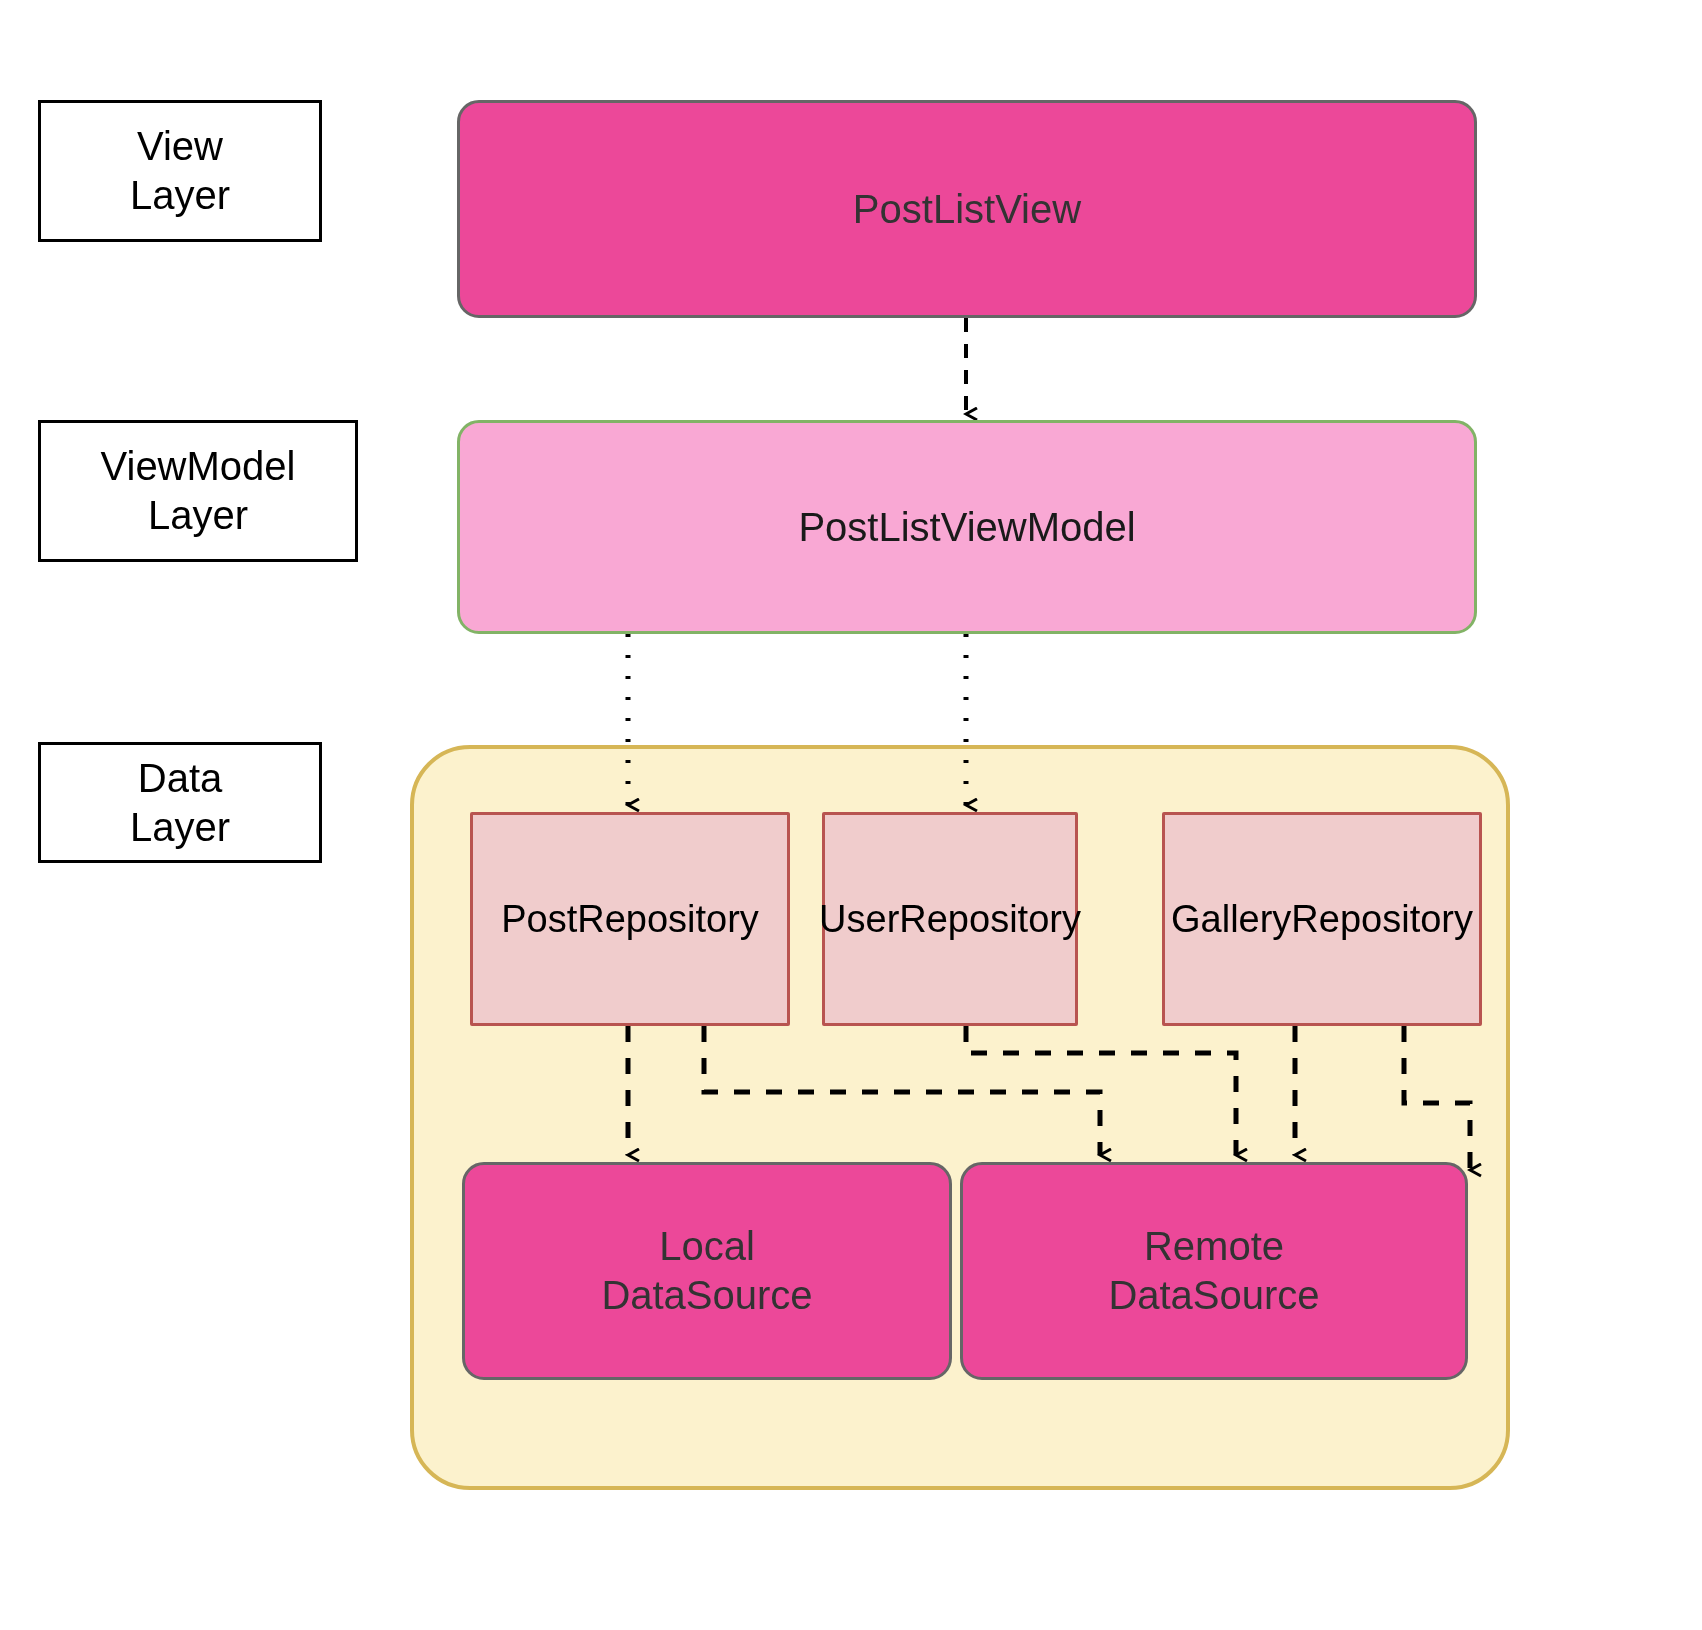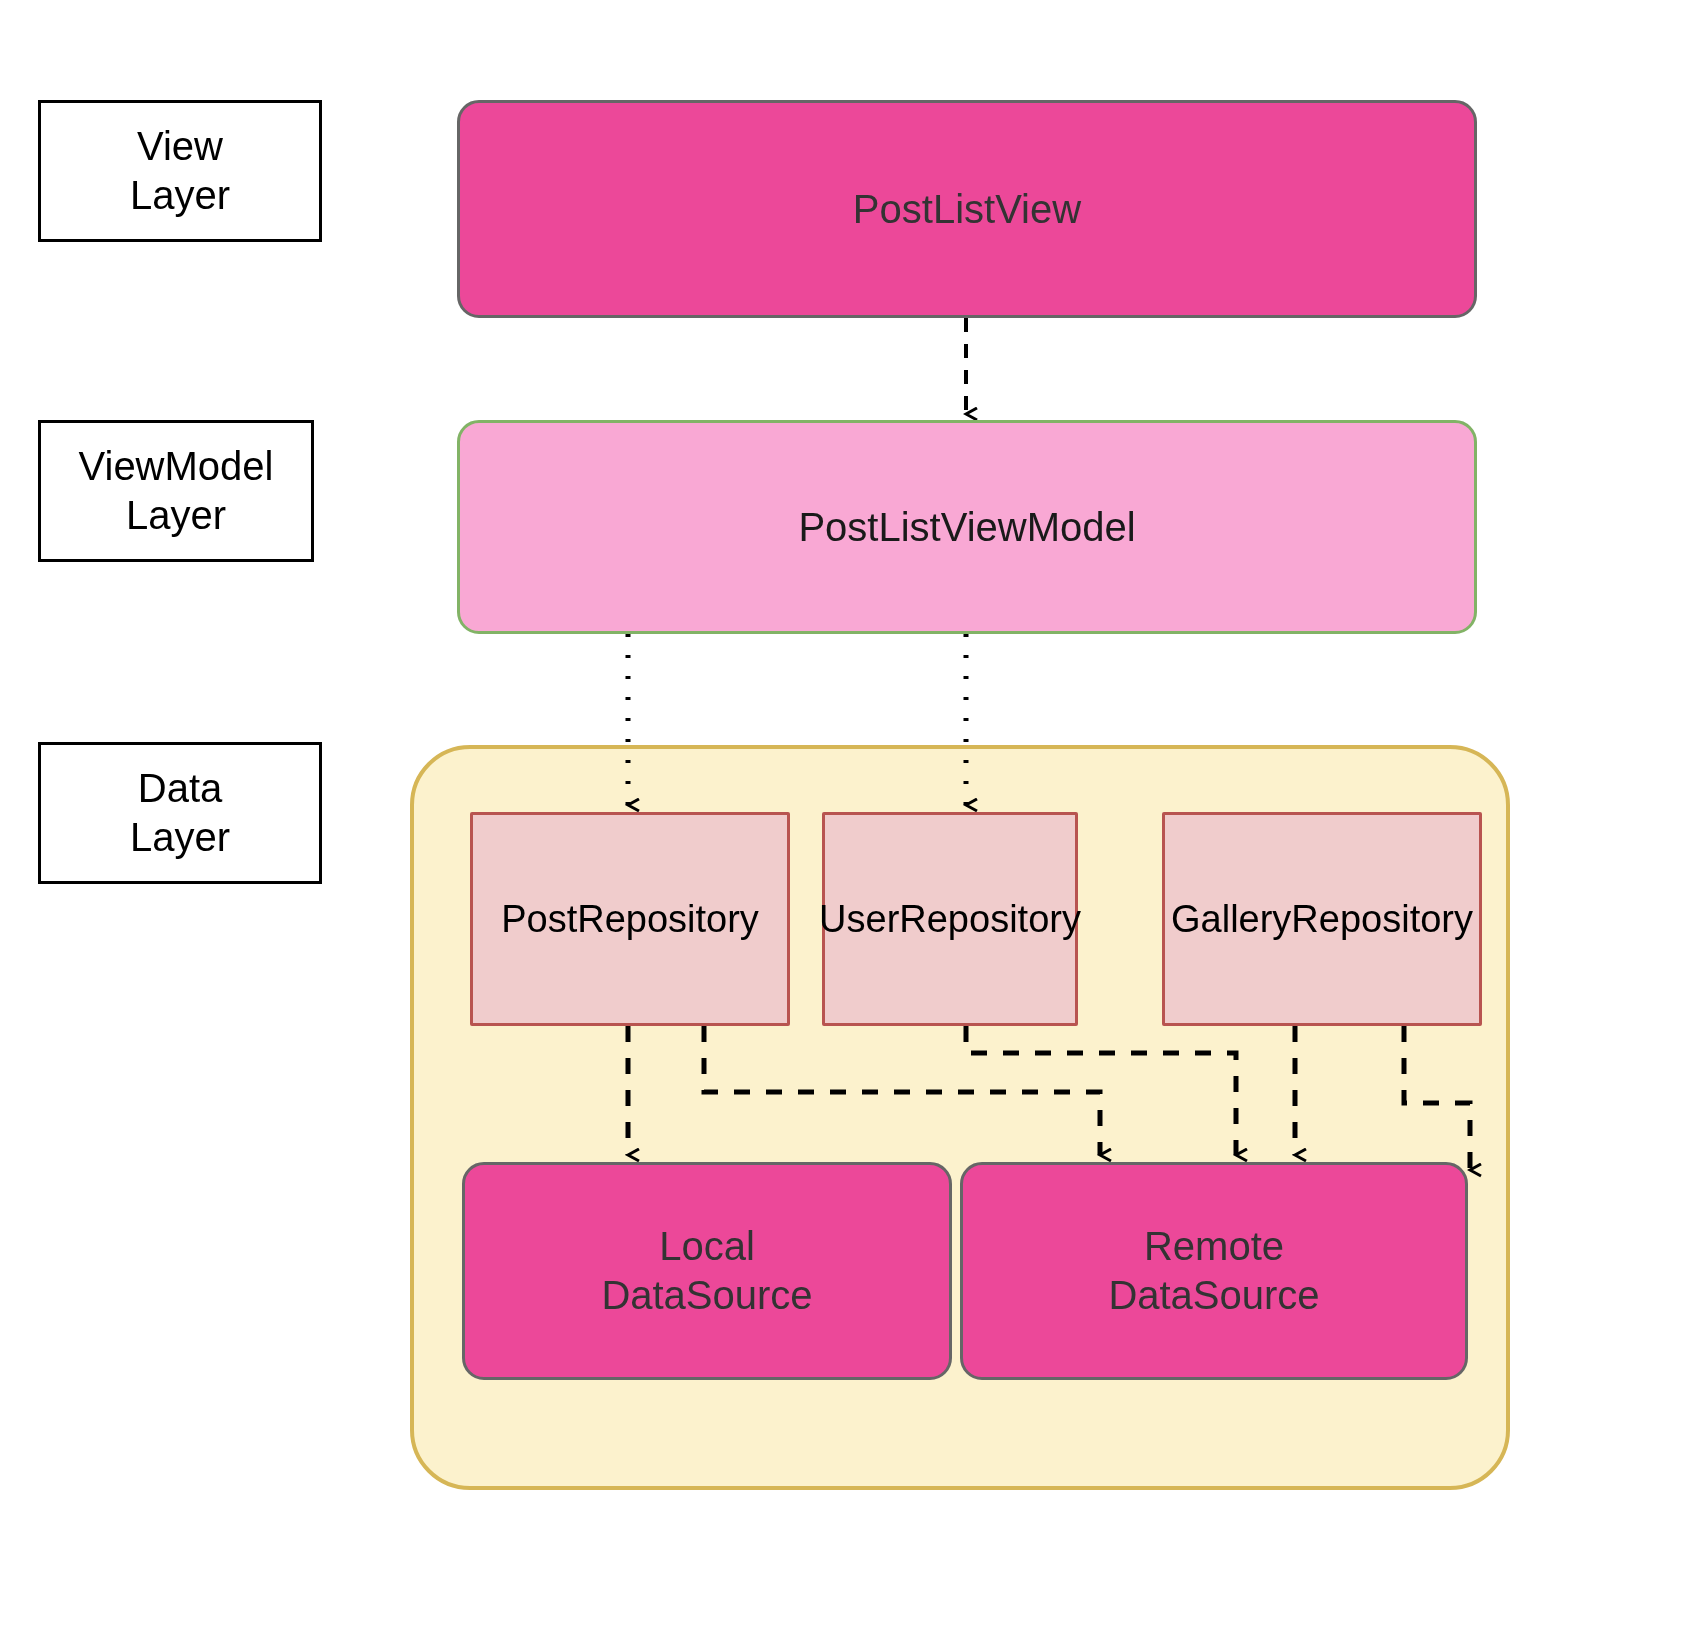--- a/index.html
+++ b/index.html
@@ -121,24 +121,24 @@
     </g>
 
     <g>
       <path d="M1404,1026 L1404,1103 L1470,1103 L1470,1170" fill="none" stroke="#000000" stroke-width="5" stroke-dasharray="16 16" marker-end="url(#arrowOpen)"></path>
     </g>
   </svg>
 
   <div class="node legend-box" style="left:38px; top:100px; width:284px; height:142px;">View
 Layer</div>
 
-  <div class="node legend-box" style="left:38px; top:420px; width:276px; height:142px;">ViewModel
+  <div class="node legend-box" style="left:38px; top:420px; width:320px; height:142px;">ViewModel
 Layer</div>
 
-  <div class="node legend-box" style="left:38px; top:742px; width:284px; height:142px;">Data
+  <div class="node legend-box" style="left:38px; top:742px; width:284px; height:121px;">Data
 Layer</div>
 
   <div class="node box-grey" style="left:457px; top:100px; width:1020px; height:218px;">PostListView</div>
 
   <div class="node box-green" style="left:457px; top:420px; width:1020px; height:214px;">PostListViewModel</div>
 
   <div class="node box-pink" style="left:470px; top:812px; width:320px; height:214px;">PostRepository</div>
 
   <div class="node box-pink" style="left:822px; top:812px; width:256px; height:214px;">UserRepository</div>
 

